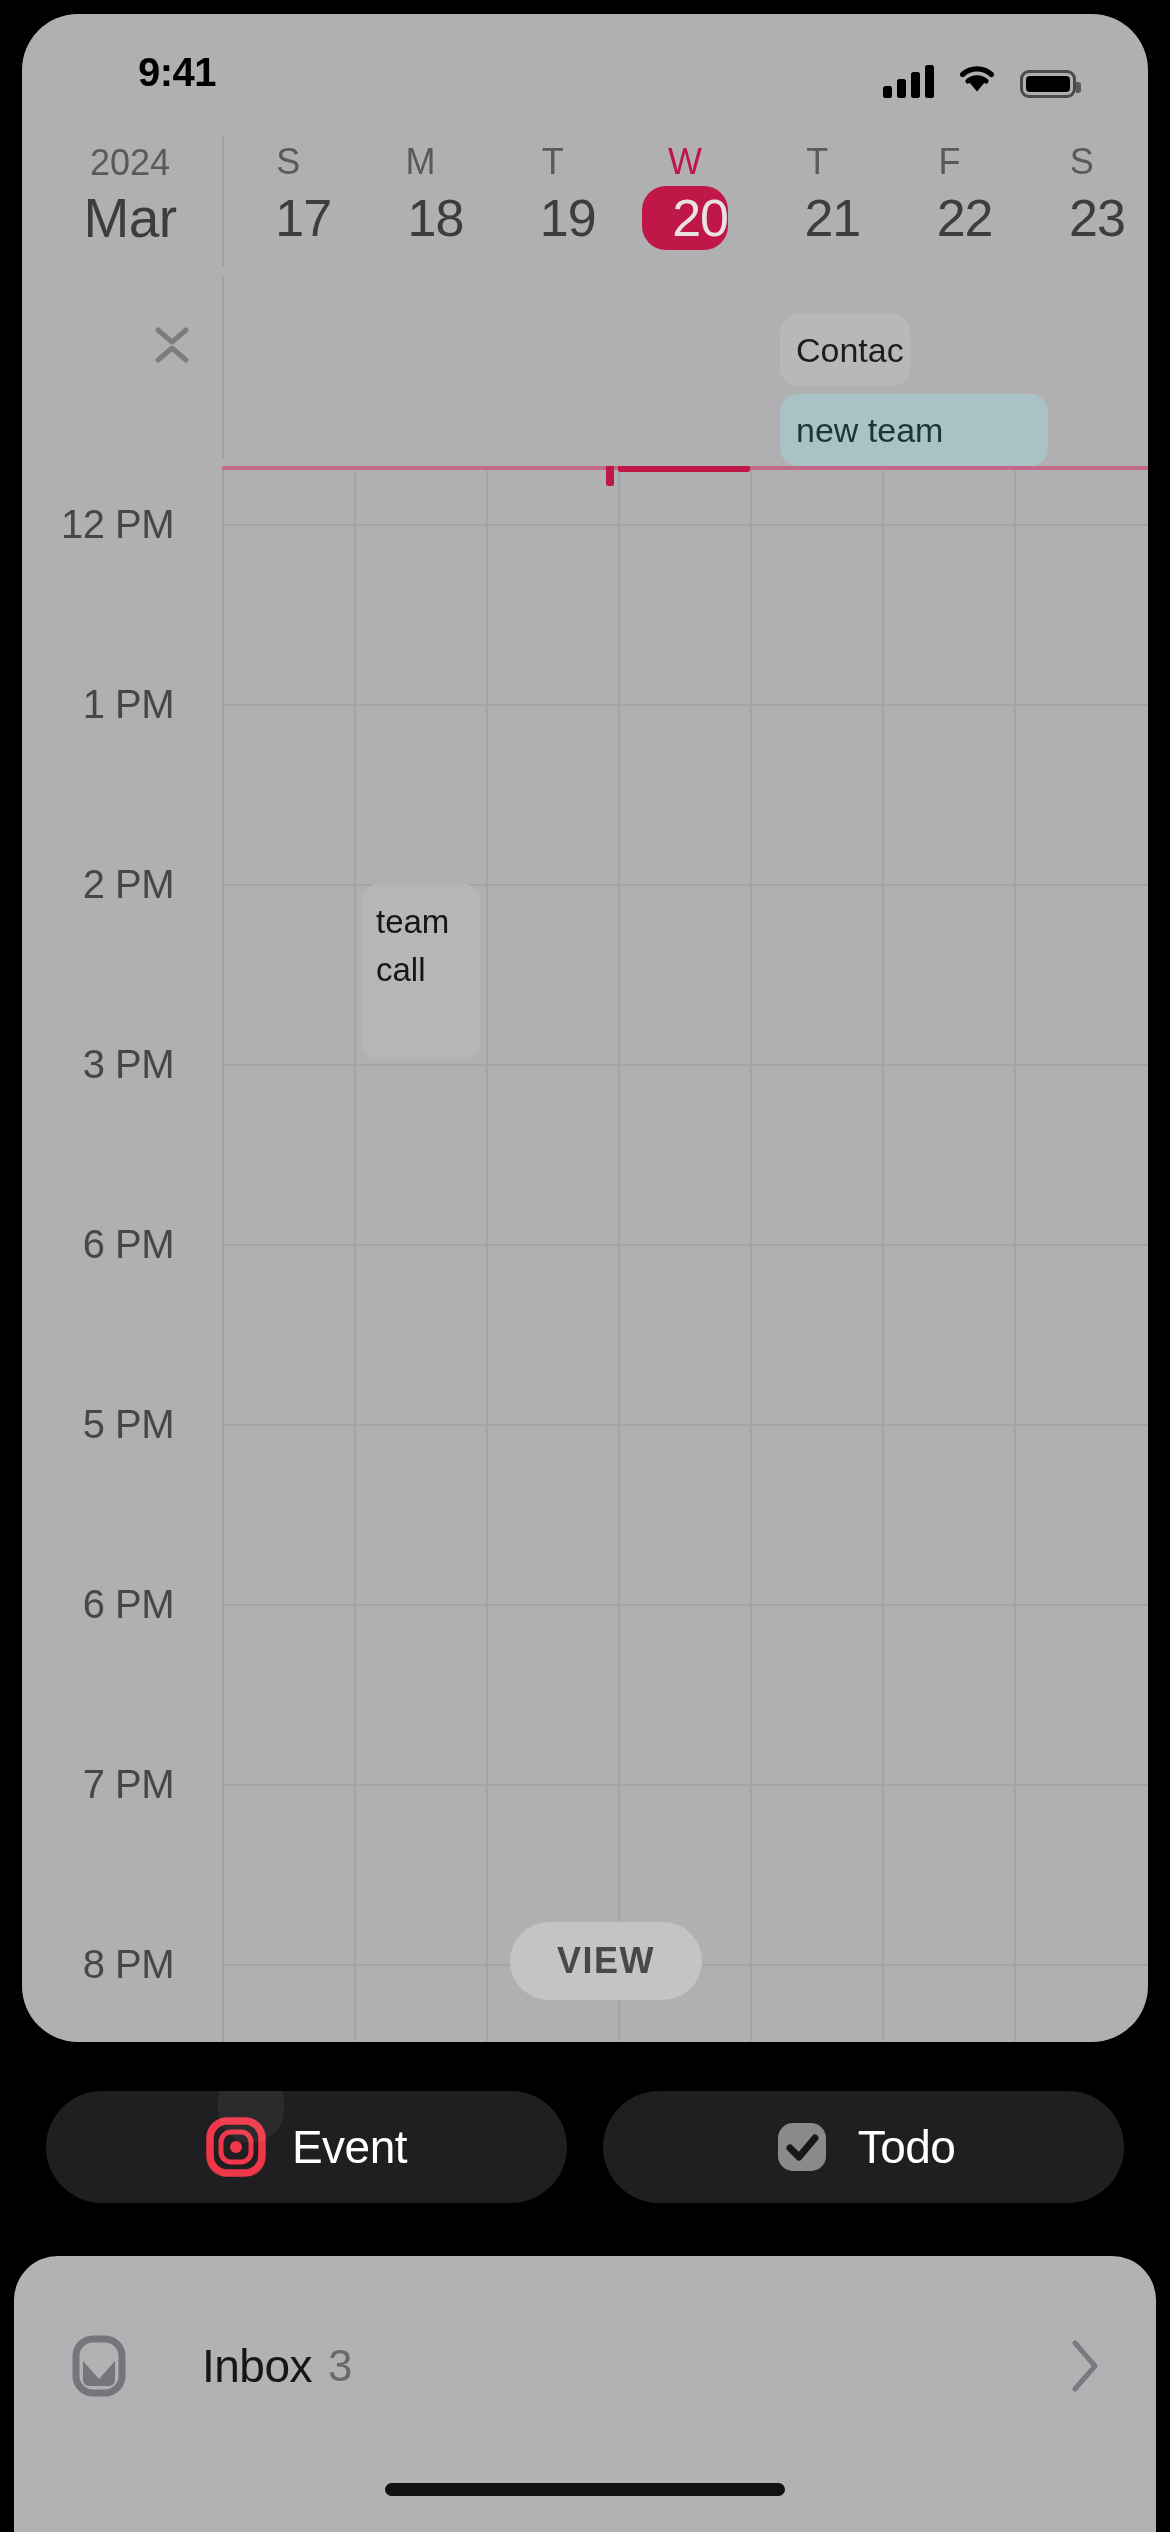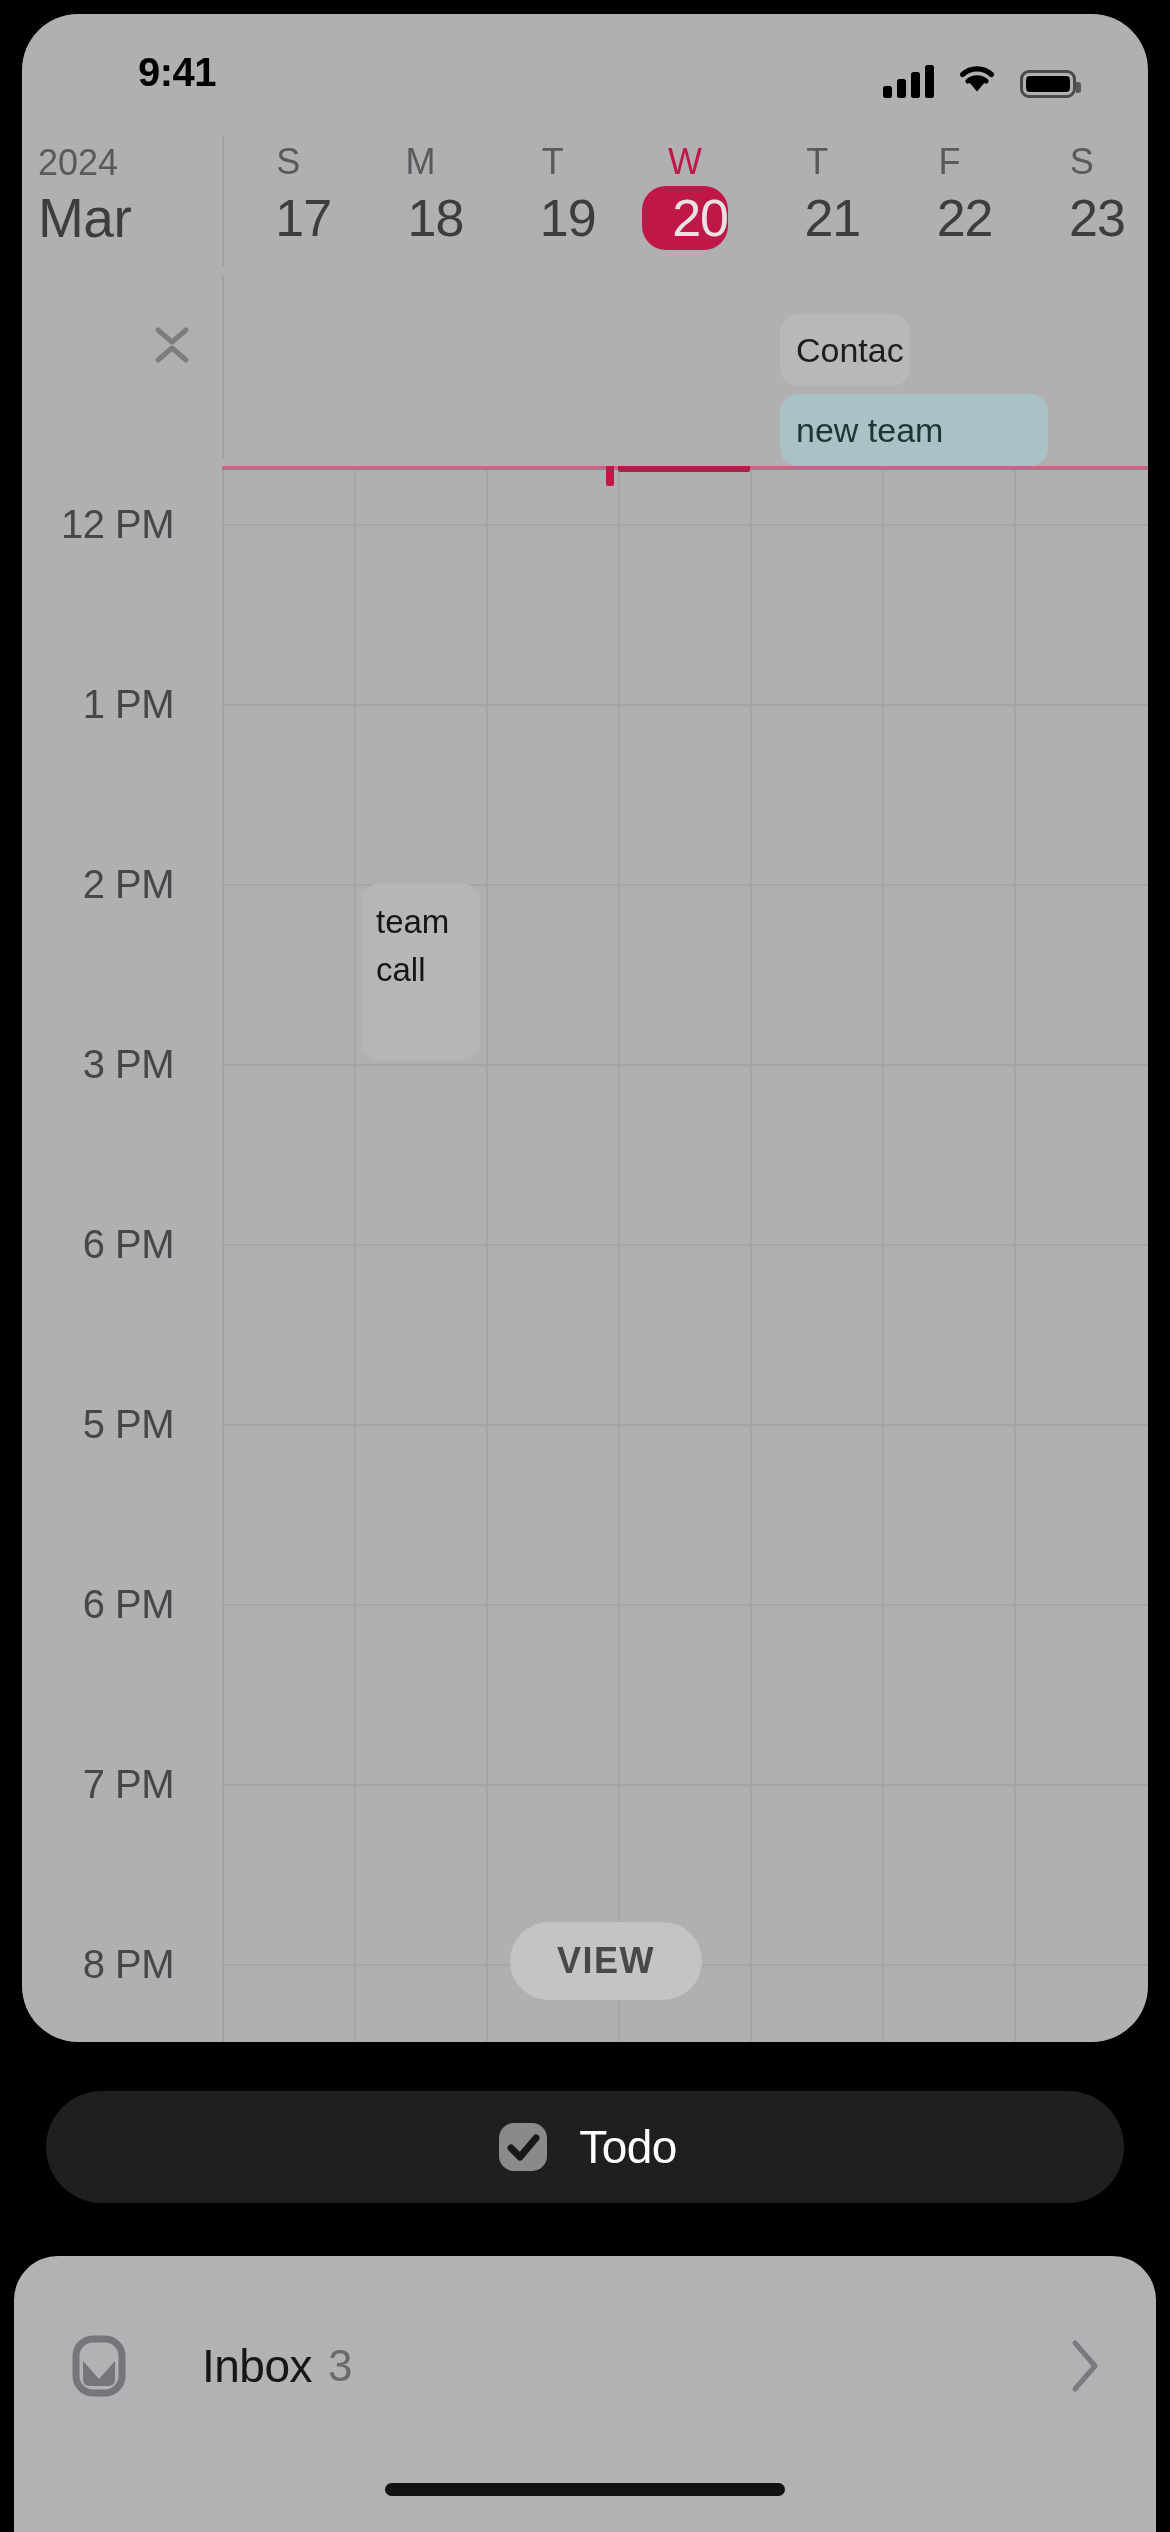--- a/index.html
+++ b/index.html
@@ -57,22 +57,22 @@
     width:5px; height:11px; background:#57575a; border-radius:0 3px 3px 0;
   }
   .batt span { display:block; width:100%; height:100%; background:#000; border-radius:4px; }
 
   
   #week-header {
     position:absolute; left:0; top:118px;
     width:100%; height:140px;
   }
   #month-block {
-    position:absolute; left:16px; top:0; width:200px; height:140px;
-    text-align:left;
+    position:absolute; left:8px; top:0; width:200px; height:140px;
+    text-align:center;
   }
   #year-label {
     font-size:36px; color:#5a5a5d; line-height:46px; padding-top:8px;
   }
   #month-label {
     font-size:55px; color:#3d3d40; line-height:64px; letter-spacing:-0.5px;
   }
   #header-divider {
     position:absolute; left:200px; top:4px;
     width:2px; height:130px; background:#a0a0a3;
@@ -360,20 +360,31 @@
       <div id="nowline-bg" style="top:-2px"></div>
       <div id="nowline-dot" style="left:584px; top:-14px"></div>
       <div id="nowline-today" style="left:596px; top:-6px; width:132px"></div>
     </div>
 
     <div id="view-pill">VIEW</div>
   </div>
 
   <div id="action-bar">
 
+    <div class="action-btn">
+      <span id="event-highlight"></span>
+      <span class="action-icon">
+        <svg viewBox="0 0 60 60">
+          <rect x="4" y="4" width="52" height="52" rx="17" fill="none" stroke="#f0374a" stroke-width="7.5"></rect>
+          <rect x="15" y="15" width="30" height="30" rx="10" fill="none" stroke="#f0374a" stroke-width="5"></rect>
+          <circle cx="30" cy="30" r="6" fill="#f0374a"></circle>
+        </svg>
+      </span>
+      <span class="action-label">Event</span>
+    </div>
 
 
     <div class="action-btn">
       <span class="action-icon">
         <svg viewBox="0 0 60 60">
           <rect x="6" y="6" width="48" height="48" rx="15" fill="#8a8a8d"></rect>
           <path d="M18 31 L27 40 L43 21" stroke="#17171a" stroke-width="7" fill="none" stroke-linecap="round" stroke-linejoin="round"></path>
         </svg>
       </span>
       <span class="action-label">Todo</span>

